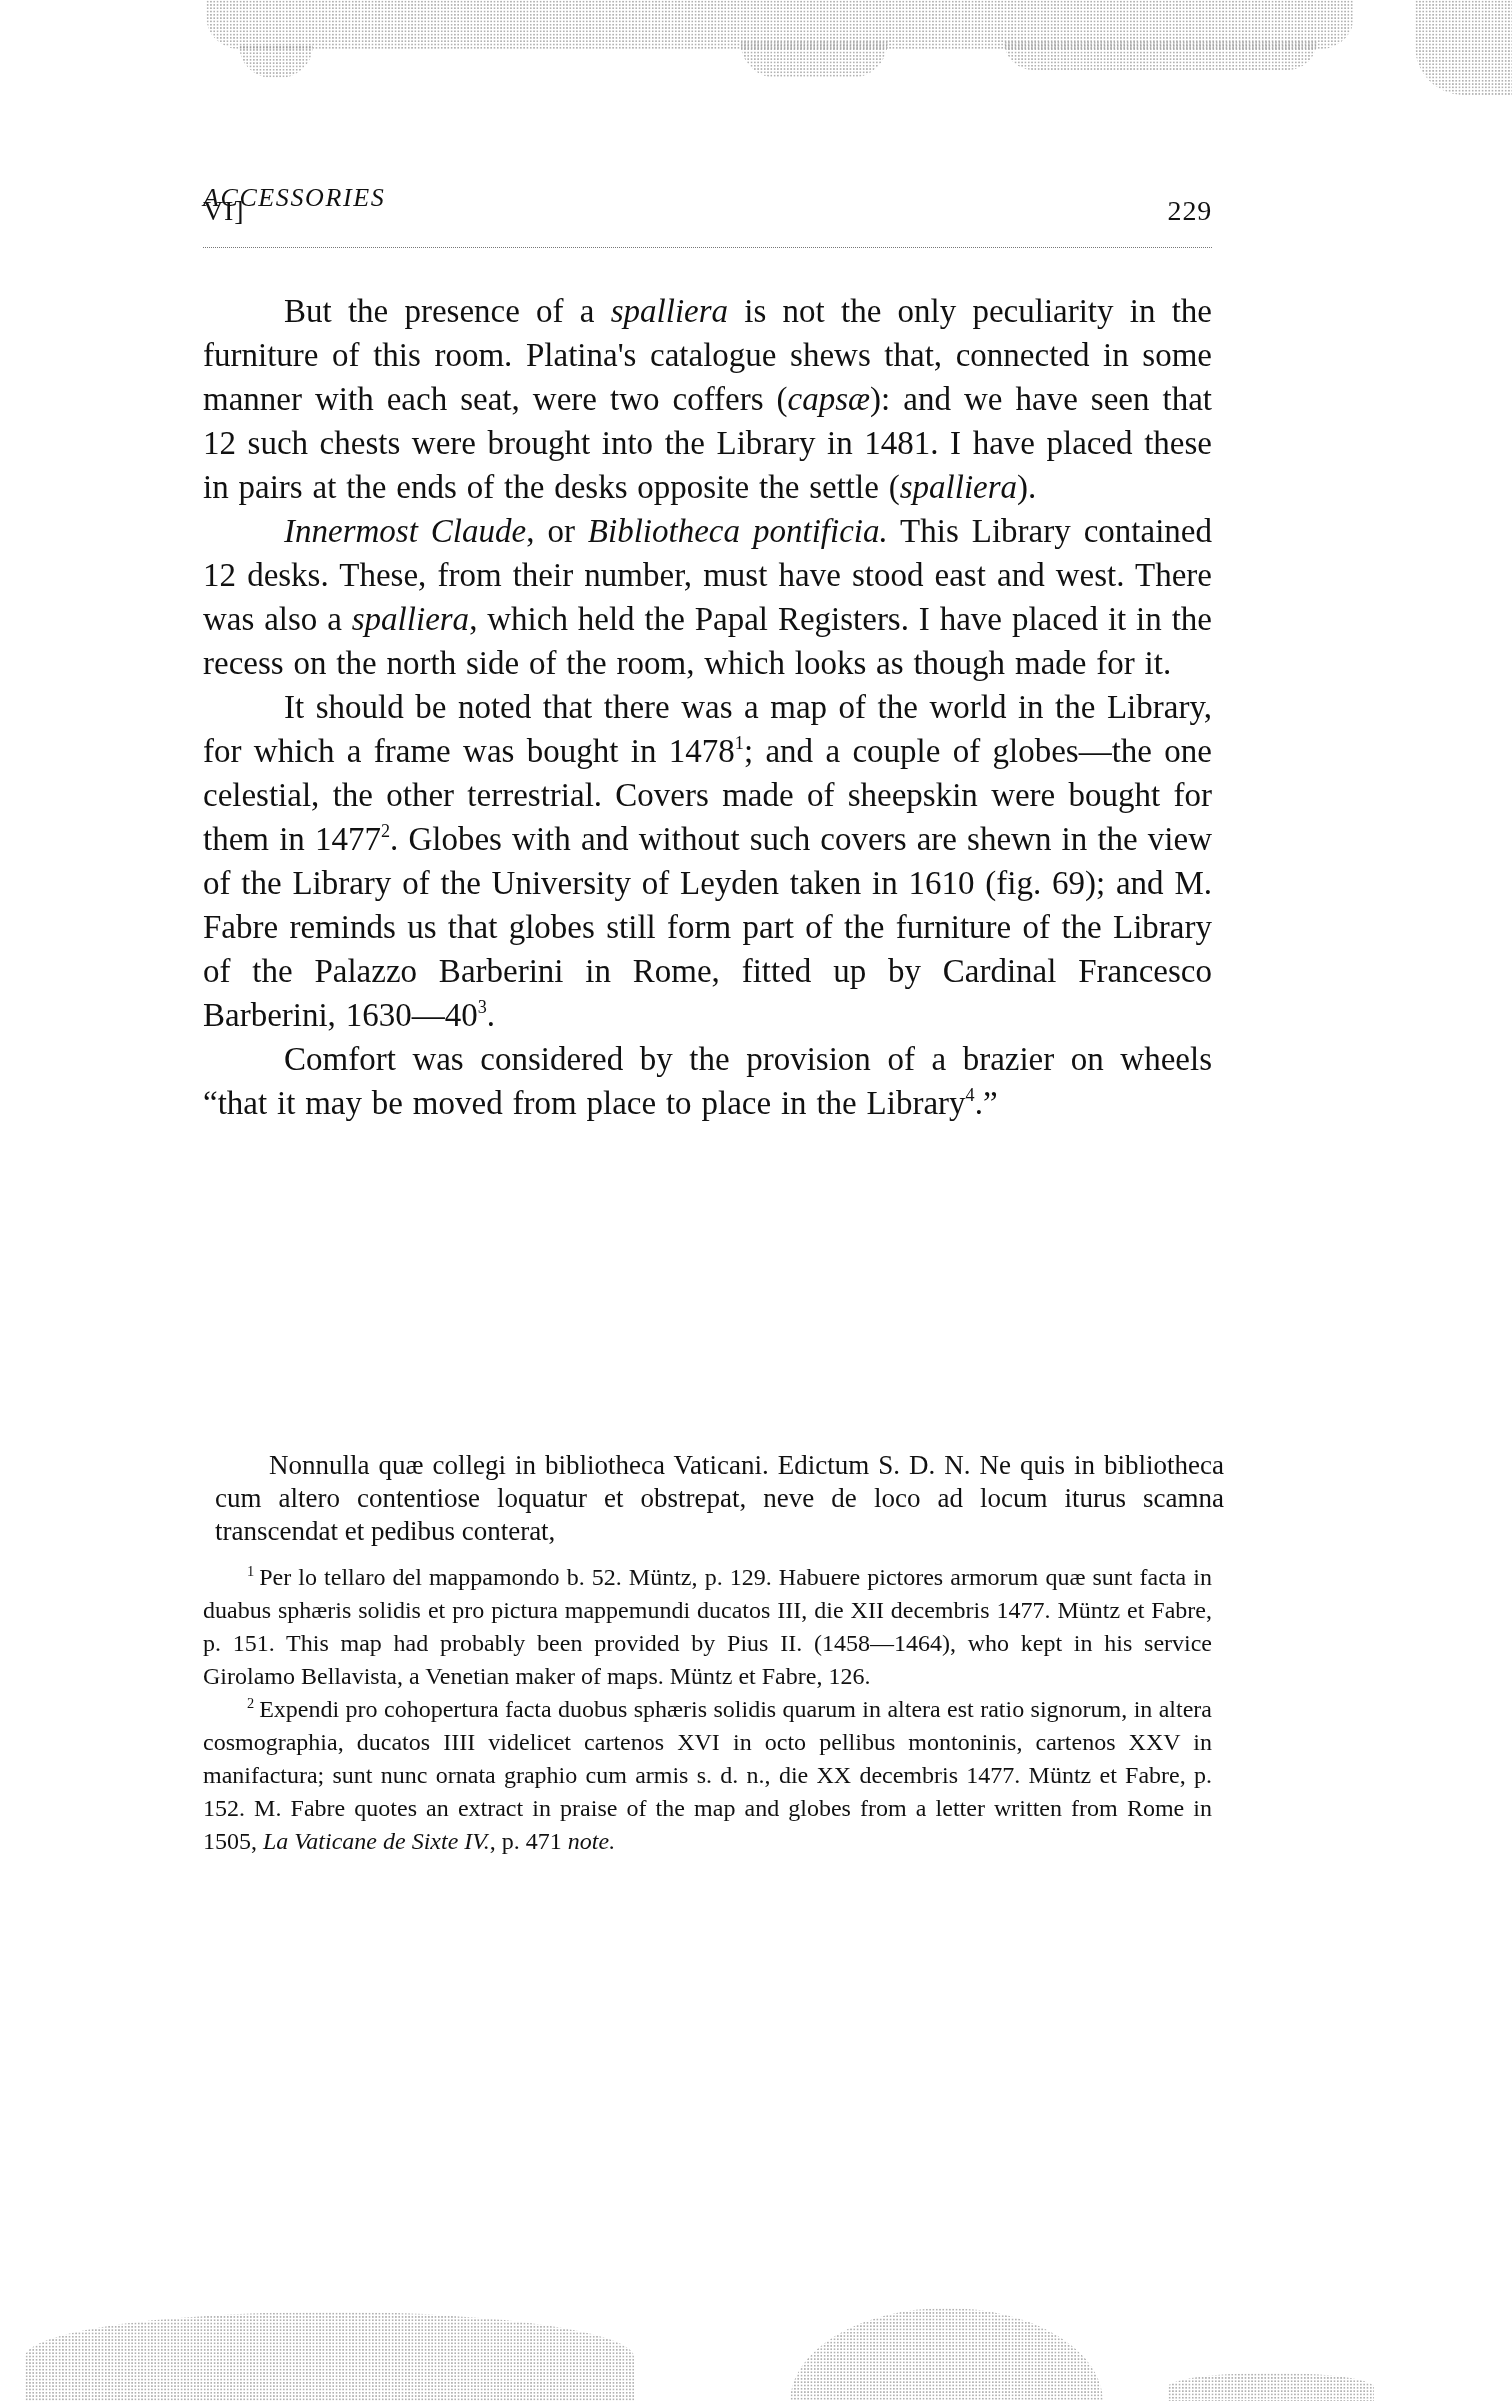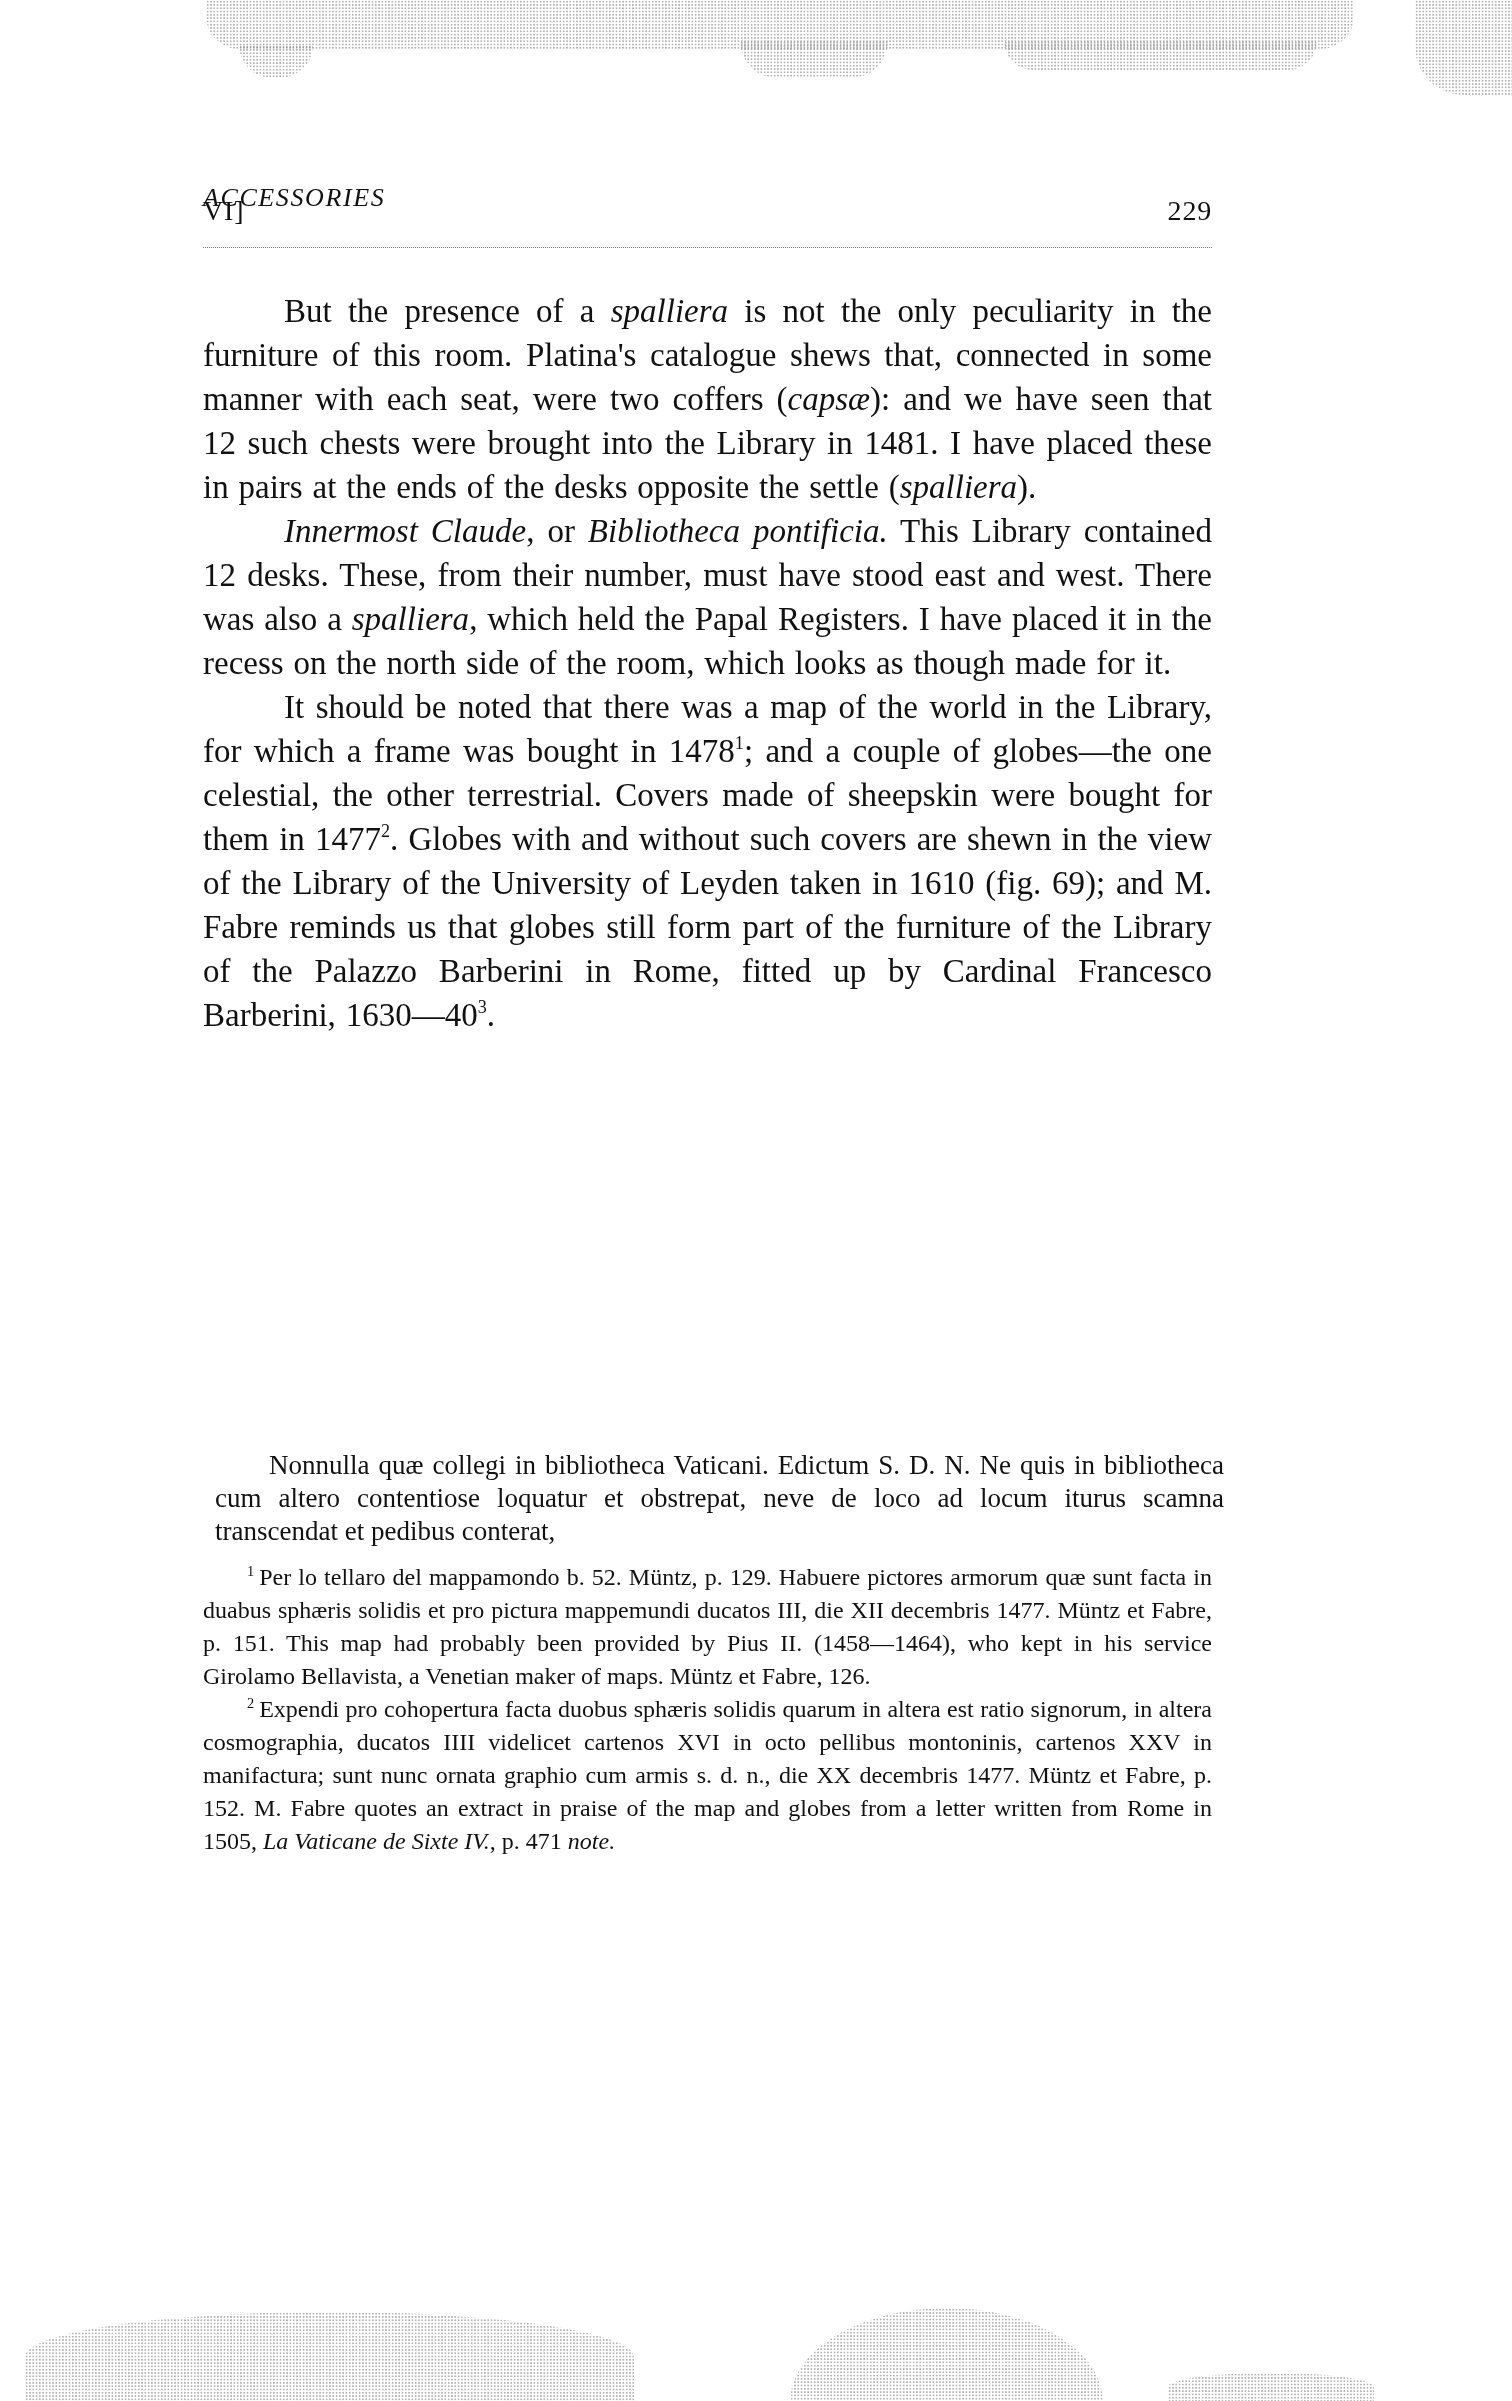--- a/index.html
+++ b/index.html
@@ -76,20 +76,21 @@
   <span class="rh-left">VI]</span>
   <span class="rh-center">ACCESSORIES</span>
   <span class="rh-right">229</span>
 </header>
 <div class="rule"></div>
 
 <main class="body-text">
   <p><span>But the presence of a </span><i>spalliera</i><span> is not the only peculiarity in the furniture of this room.  Platina's catalogue shews that, connected in some manner with each seat, were two coffers (</span><i>capsæ</i><span>): and we have seen that 12 such chests were brought into the Library in 1481.  I have placed these in pairs at the ends of the desks opposite the settle (</span><i>spalliera</i><span>).</span></p>
   <p><i>Innermost Claude</i><span>, or </span><i>Bibliotheca pontificia.</i><span>  This Library contained 12 desks.  These, from their number, must have stood east and west.  There was also a </span><i>spalliera</i><span>, which held the Papal Registers.  I have placed it in the recess on the north side of the room, which looks as though made for it.</span></p>
   <p><span>It should be noted that there was a map of the world in the Library, for which a frame was bought in 1478</span><sup>1</sup><span>; and a couple of globes—the one celestial, the other terrestrial.  Covers made of sheepskin were bought for them in 1477</span><sup>2</sup><span>.  Globes with and without such covers are shewn in the view of the Library of the University of Leyden taken in 1610 (fig. 69); and M. Fabre reminds us that globes still form part of the furniture of the Library of the Palazzo Barberini in Rome, fitted up by Cardinal Francesco Barberini, 1630—40</span><sup>3</sup><span>.</span></p>
+  <p><span>Comfort was considered by the provision of a brazier on wheels “that it may be moved from place to place in the Library</span><sup>4</sup><span>.”</span></p>
 </main>
 
 <blockquote class="quote" style="margin:12px;">
   <p>Nonnulla quæ collegi in bibliotheca Vaticani.  Edictum S. D. N. Ne quis in bibliotheca cum altero contentiose loquatur et obstrepat, neve de loco ad locum iturus scamna transcendat et pedibus conterat,</p>
 </blockquote>
 
 <section class="footnotes">
   <p>
     <span class="fn-mark">1</span><span><span>Per lo tellaro del mappamondo b. 52.  Müntz, p. 129.  Habuere pictores armorum quæ sunt facta in duabus sphæris solidis et pro pictura mappemundi ducatos III, die XII decembris 1477.  Müntz et Fabre, p. 151.  This map had probably been provided by Pius II. (1458—1464), who kept in his service Girolamo Bellavista, a Venetian maker of maps.  Müntz et Fabre, 126.</span></span>
   </p>

